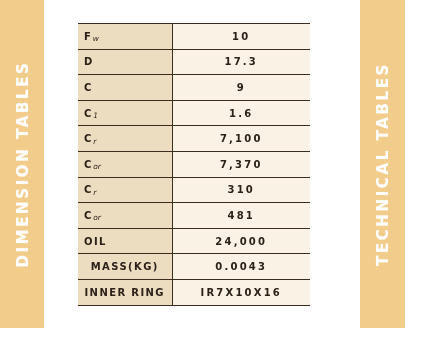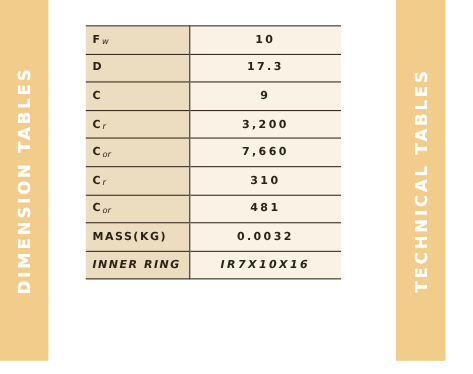--- a/index.html
+++ b/index.html
@@ -68,32 +68,31 @@
     padding: 0 6px;
     font-family: "DejaVu Sans", sans-serif;
     font-size: 10px;
     color: #2b2118;
     vertical-align: middle;
     height: 25.6px;
     box-sizing: border-box;
   }
   table.spec tr:last-child td {
     border-bottom: 1.6px solid #3a2d1f;
-    font-style: italic;
   }
   td.label {
     background: #ecdcc0;
     border-right: 1.6px solid #3a2d1f;
     font-weight: bold;
     letter-spacing: 1.4px;
     text-align: left;
     padding-left: 9px;
   }
   td.label.centered {
-    text-align: left;
+    text-align: center;
     padding-left: 6px;
   }
   td.value {
     background: #faf2e4;
     text-align: center;
     font-weight: bold;
     letter-spacing: 2.2px;
   }
   .sub {
     font-size: 7.5px;
@@ -133,38 +132,46 @@
         </tr>
         <tr>
           <td class="label"><span class="cap">D</span></td>
           <td class="value">17.3</td>
         </tr>
         <tr>
           <td class="label"><span class="cap">C</span></td>
           <td class="value">9</td>
         </tr>
         <tr>
+          <td class="label"><span class="cap">C</span><span class="sub">1</span></td>
+          <td class="value">1.6</td>
+        </tr>
+        <tr>
           <td class="label"><span class="cap">C</span><span class="sub">r</span></td>
-          <td class="value">3,200</td>
+          <td class="value">7,100</td>
         </tr>
         <tr>
           <td class="label"><span class="cap">C</span><span class="sub">or</span></td>
-          <td class="value">7,660</td>
+          <td class="value">7,370</td>
         </tr>
         <tr>
           <td class="label"><span class="cap">C</span><span class="sub">r</span></td>
           <td class="value">310</td>
         </tr>
         <tr>
           <td class="label"><span class="cap">C</span><span class="sub">or</span></td>
           <td class="value">481</td>
         </tr>
         <tr>
+          <td class="label"><span class="cap">OIL</span></td>
+          <td class="value">24,000</td>
+        </tr>
+        <tr>
           <td class="label centered"><span class="cap">MASS(KG)</span></td>
-          <td class="value">0.0032</td>
+          <td class="value">0.0043</td>
         </tr>
         <tr>
           <td class="label centered"><span class="cap">INNER RING</span></td>
           <td class="value">IR7X10X16</td>
         </tr>
       </tbody>
   </table>
 </div>
 
 </body></html>

